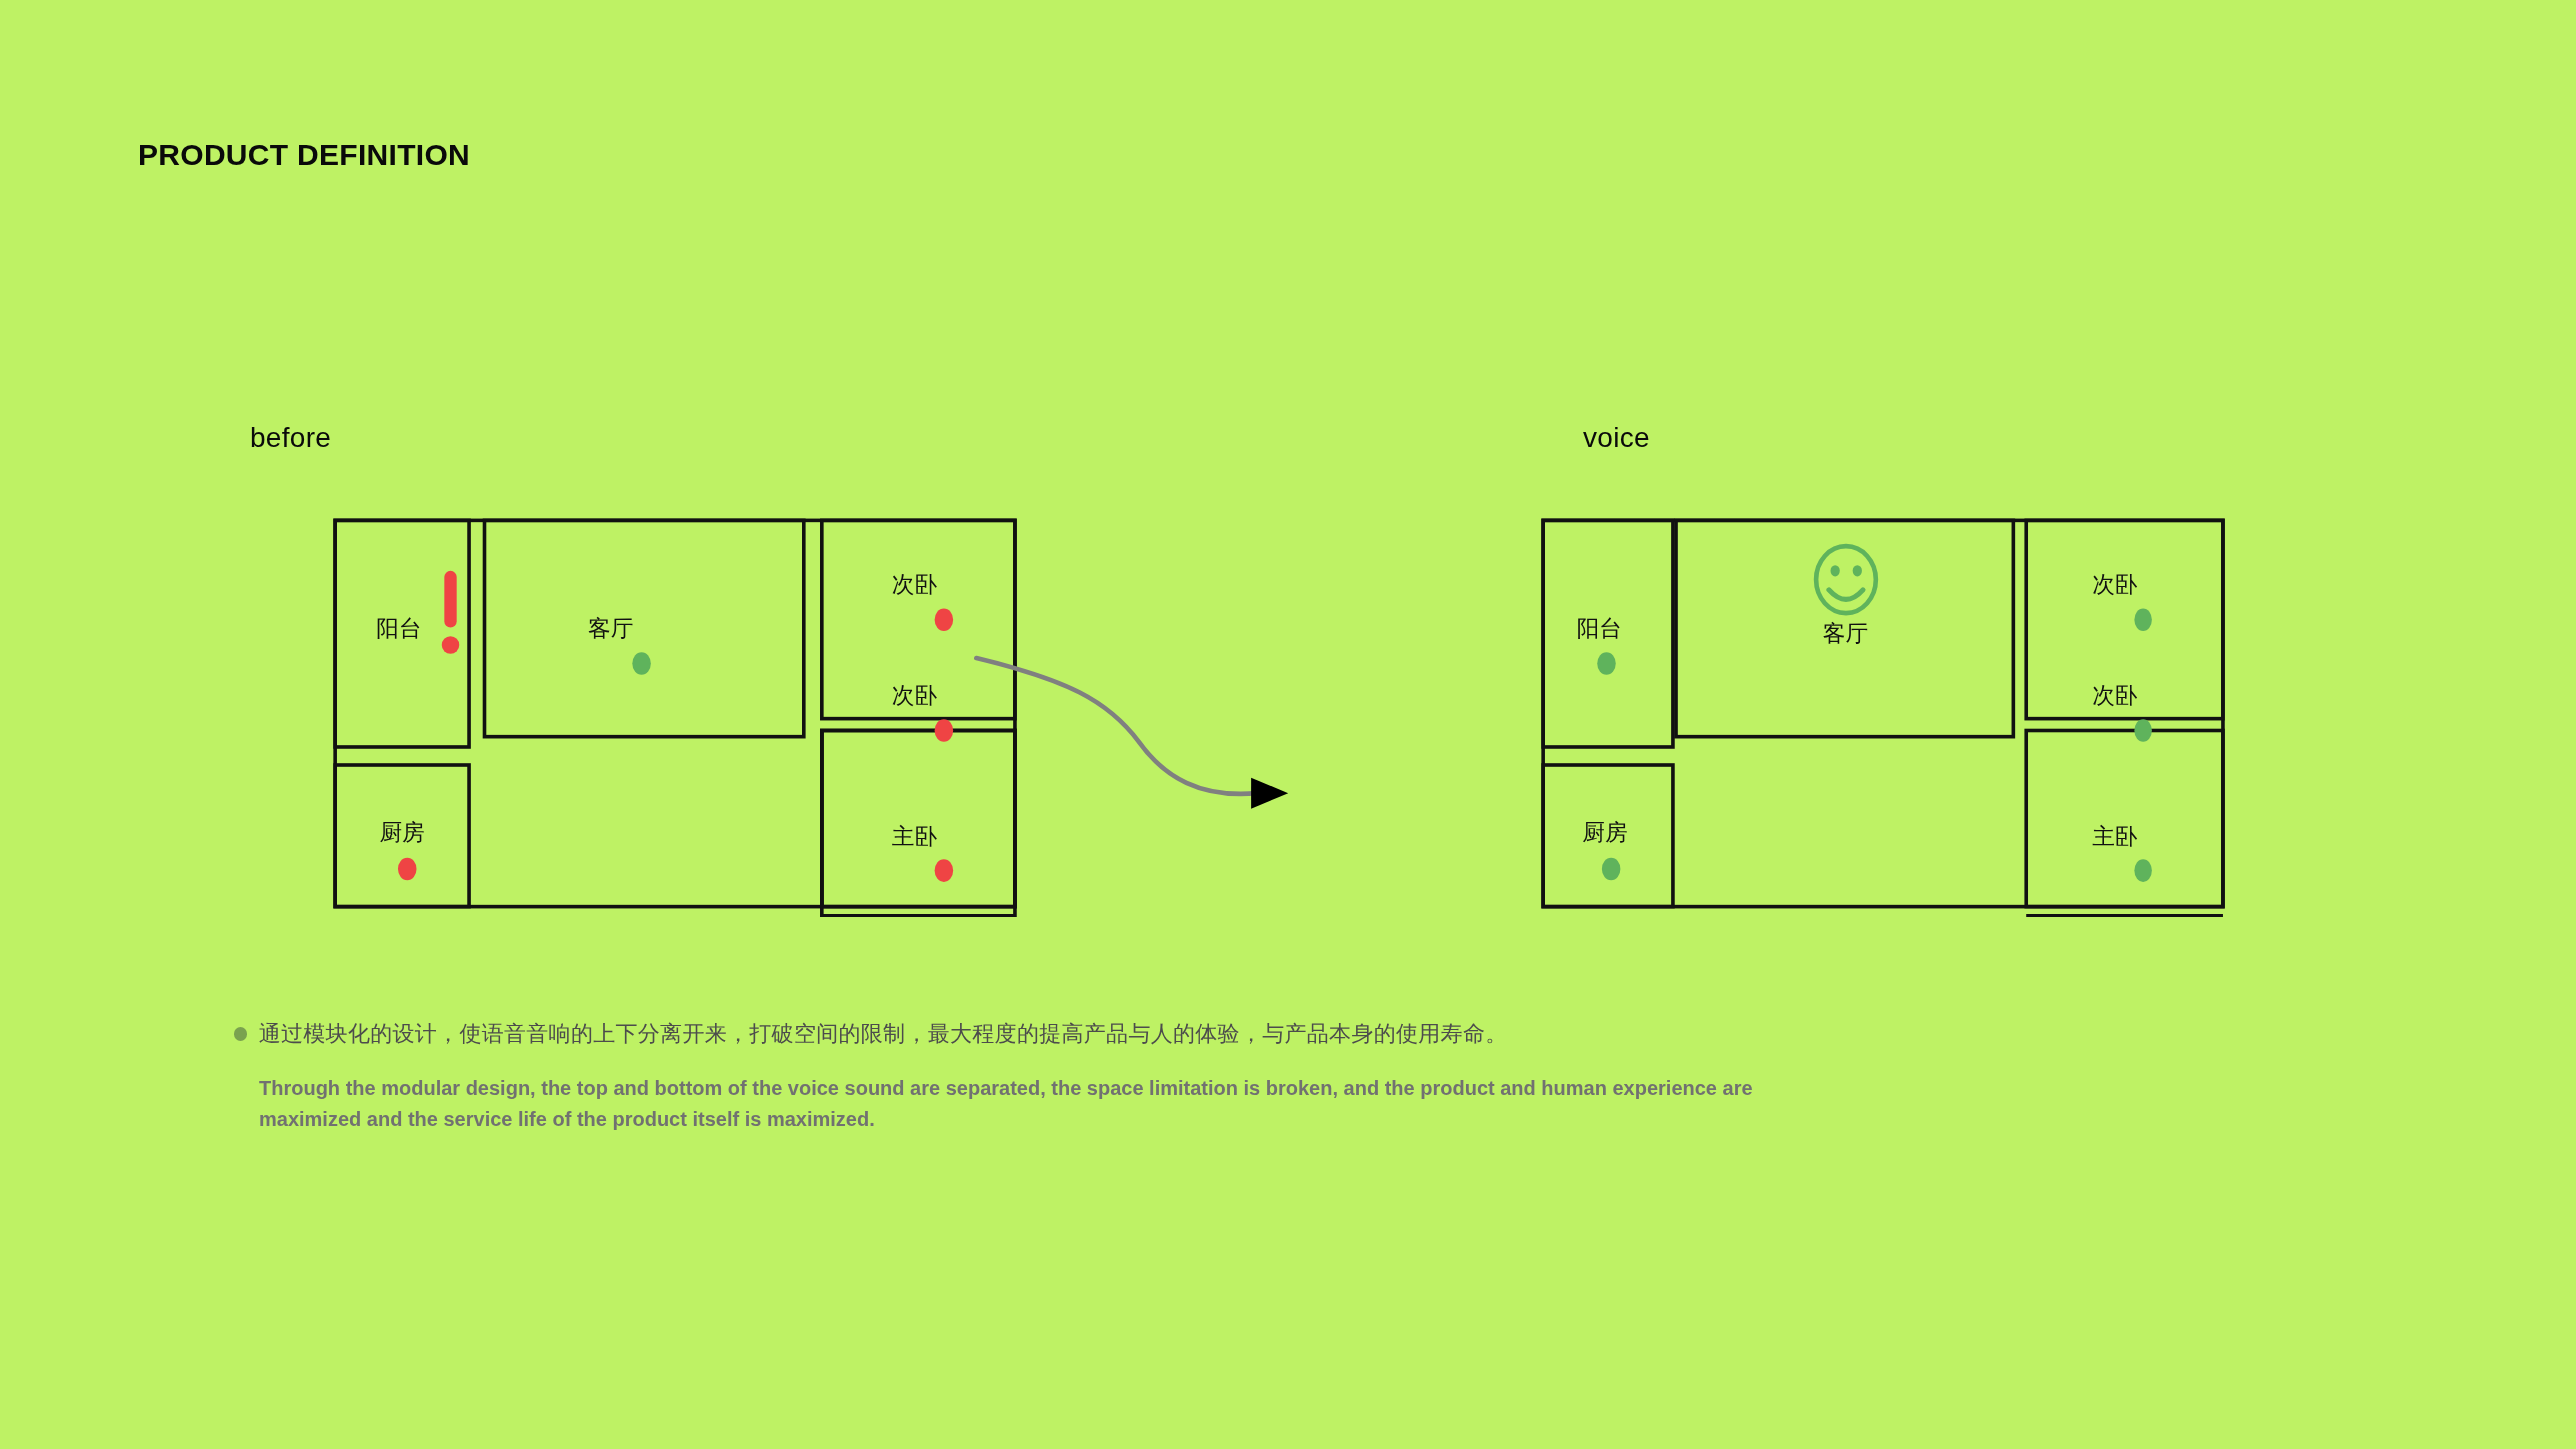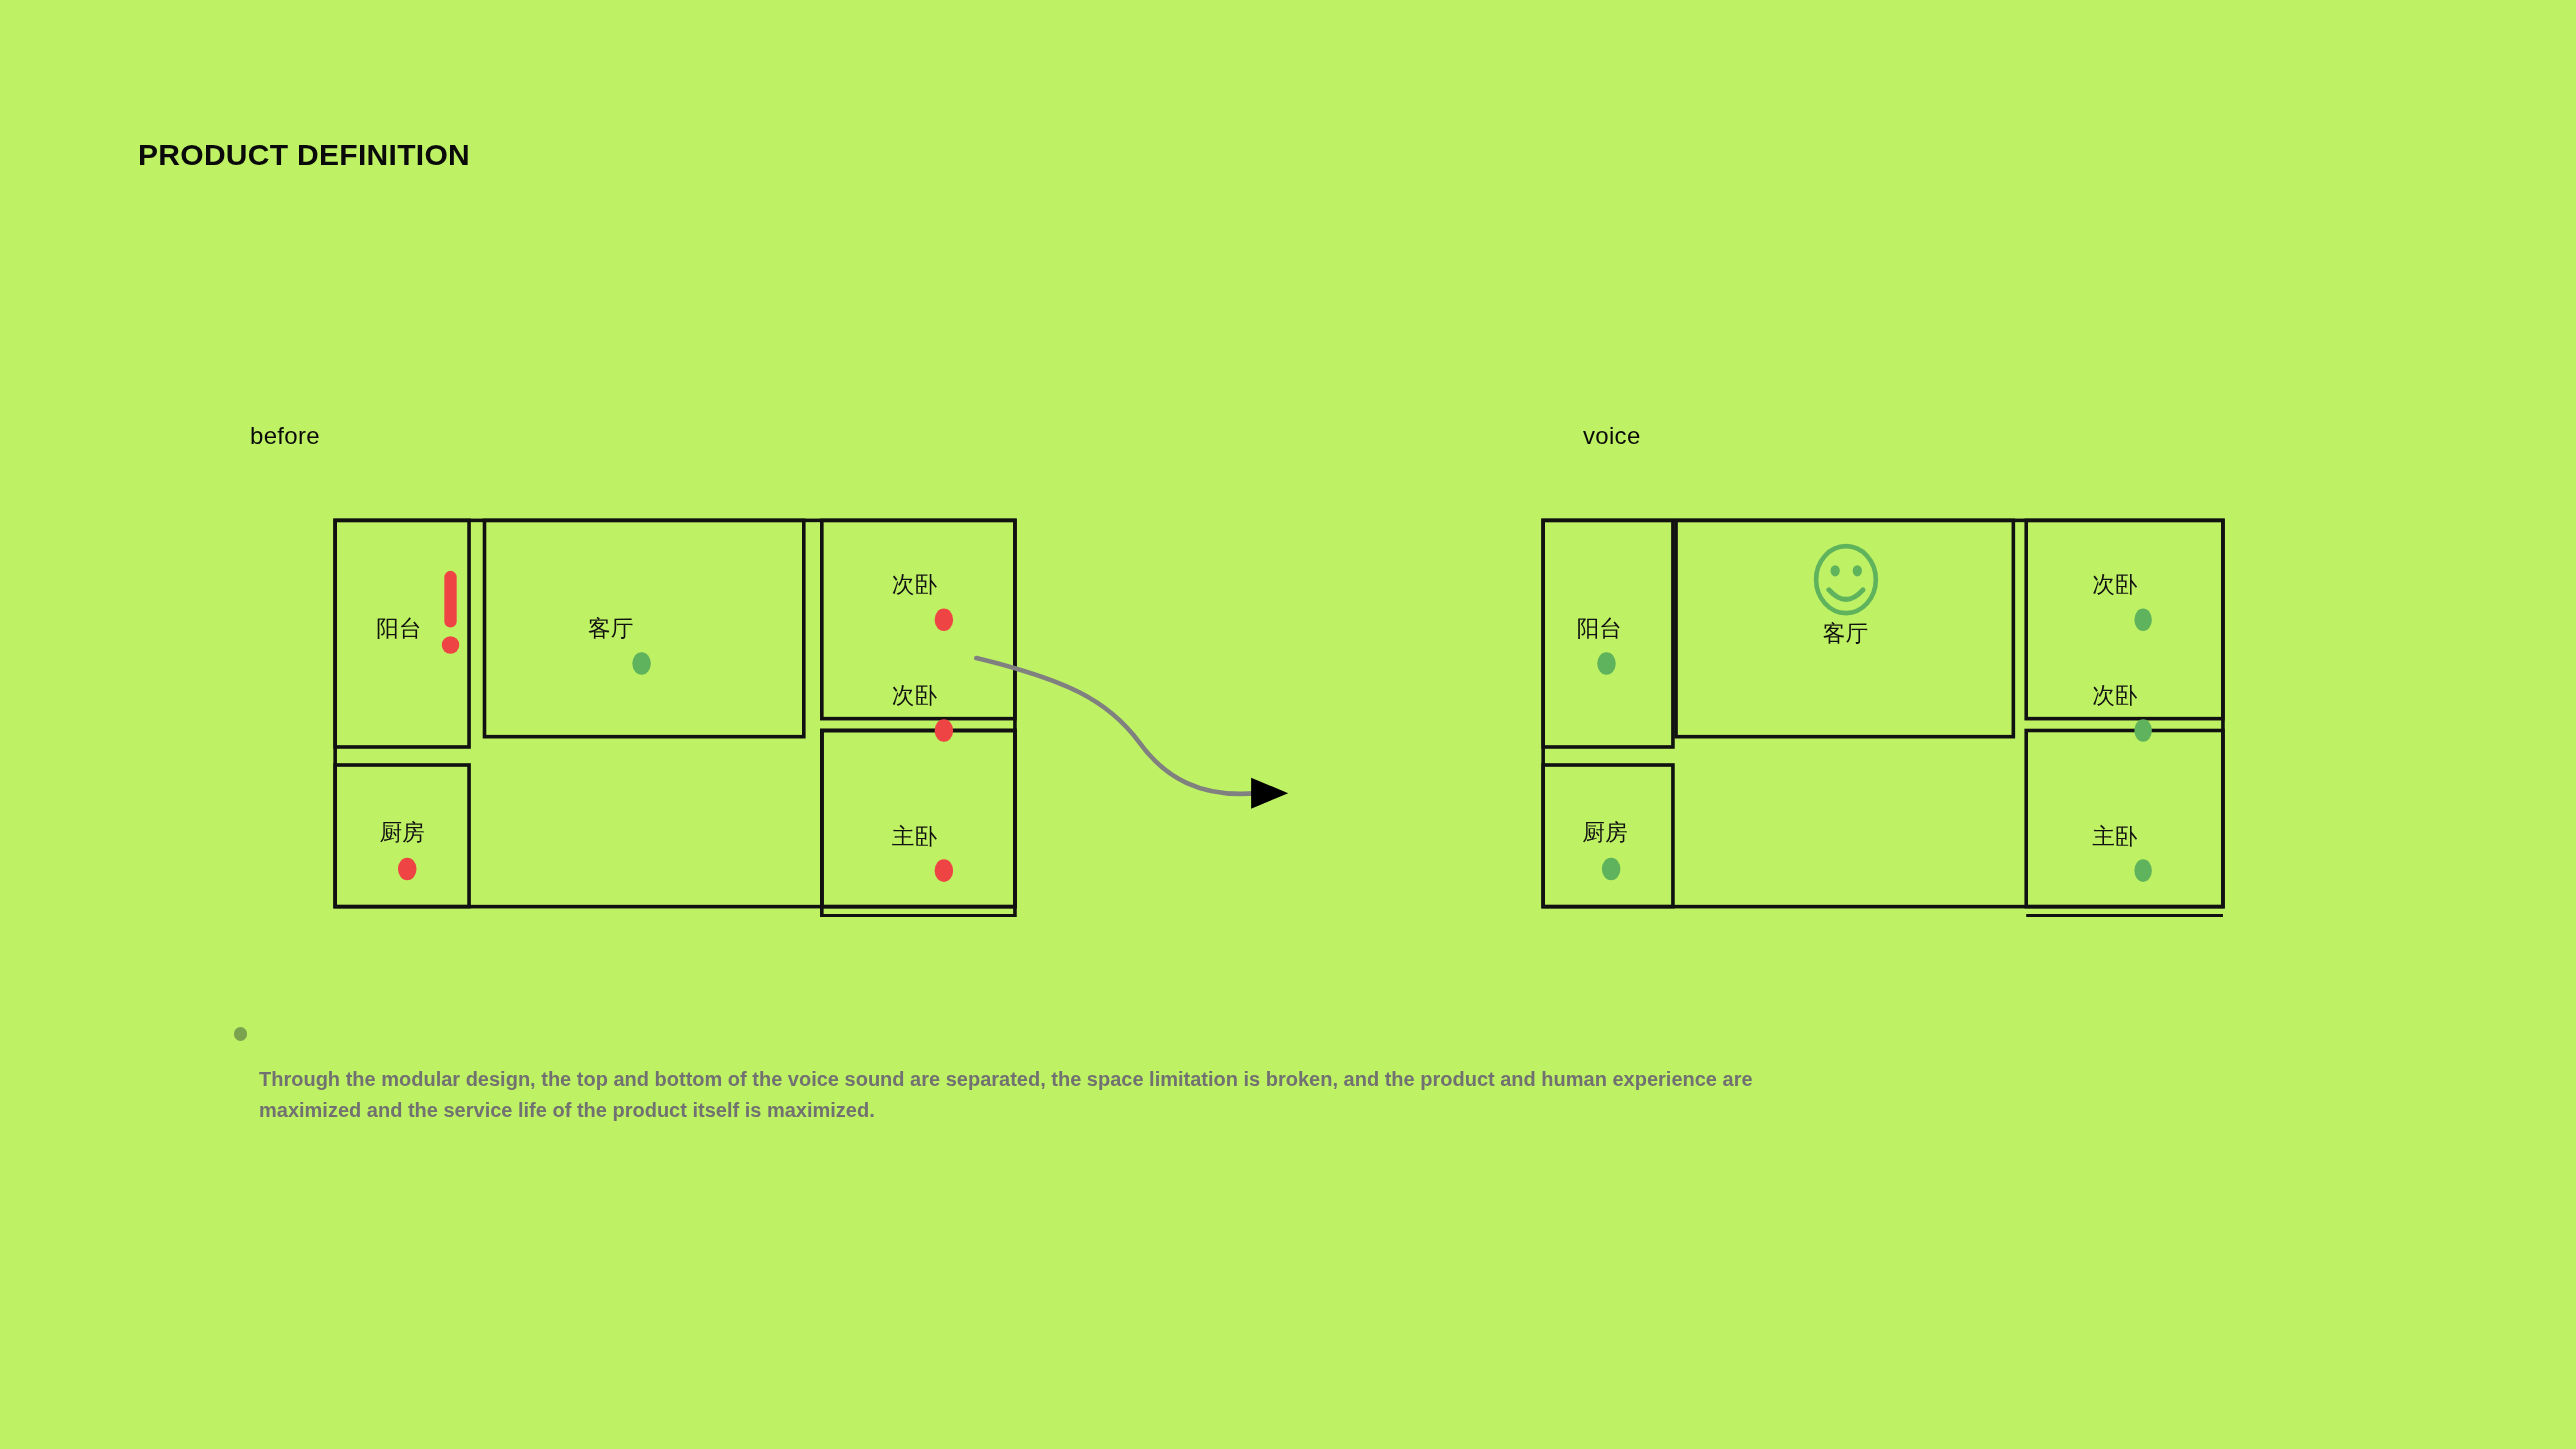--- a/index.html
+++ b/index.html
@@ -25,21 +25,21 @@
     top: 138px;
     font-size: 30px;
     font-weight: 700;
     letter-spacing: 0.3px;
     color: #0a0a0a;
     font-family: "Liberation Sans", "DejaVu Sans", sans-serif;
     white-space: nowrap;
   }
   .panel-label {
     position: absolute;
-    font-size: 24px;
+    font-size: 28px;
     font-weight: 400;
     color: #0a0a0a;
     letter-spacing: 0.3px;
     white-space: nowrap;
     text-align: center;
   }
   #before-label { left: 250px; top: 422px; }
   #after-label  { left: 1583px; top: 422px; }
 
   #before-plan { position: absolute; left: 330px;  top: 510px; }
@@ -204,18 +204,19 @@
   </svg>
 
   <svg id="flow-arrow" width="433" height="196" viewBox="0 0 840 380">
     <path d="M 55 68 C 230 110 310 150 370 230 C 420 300 490 340 600 330" stroke="#808080" stroke-width="9" fill="none" stroke-linecap="round"></path>
     <polygon points="588,300 660,330 588,360" fill="#000000"></polygon>
   </svg>
 
   <div id="body-copy">
     <div class="bullet-row">
       <div class="bullet-dot" style="background:#7aa24f;"></div>
+      <div id="cn-paragraph">通过模块化的设计，使语音音响的上下分离开来，打破空间的限制，最大程度的提高产品与人的体验，与产品本身的使用寿命。</div>
     </div>
     <div id="en-paragraph">Through the modular design, the top and bottom of the voice sound are separated, the space limitation is broken, and the product and human experience are maximized and the service life of the product itself is maximized.</div>
   </div>
 
 </div>
 
 
 </body></html>

